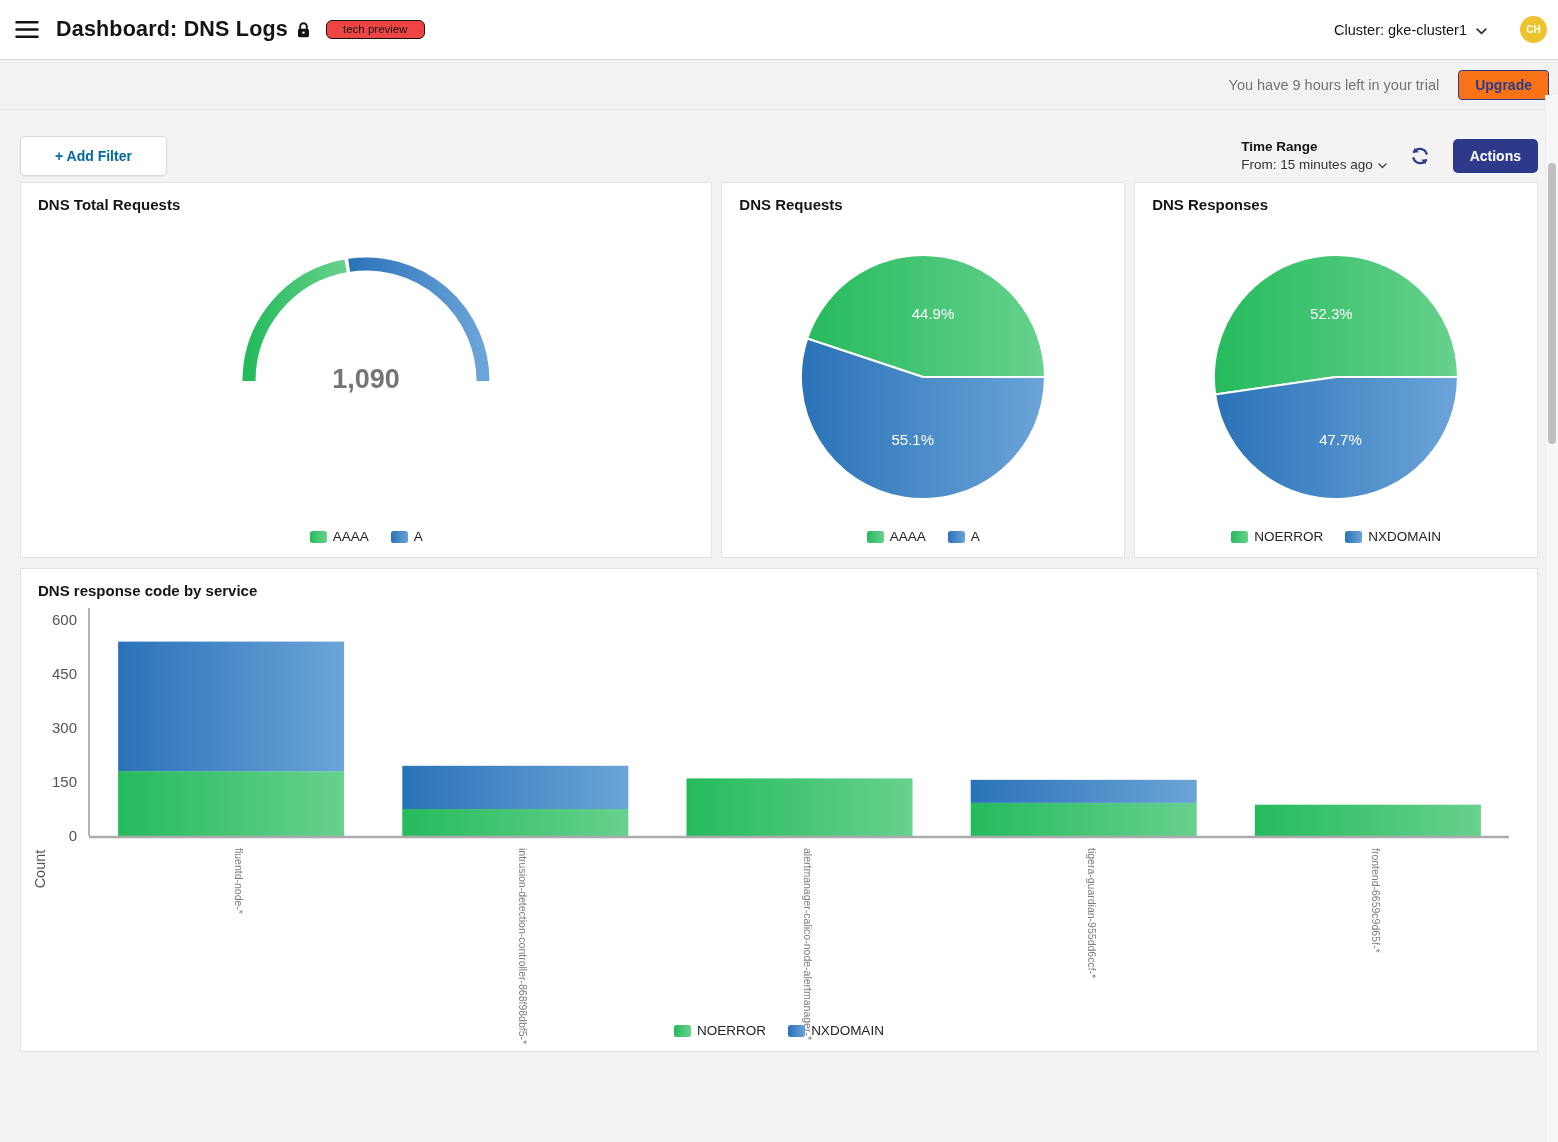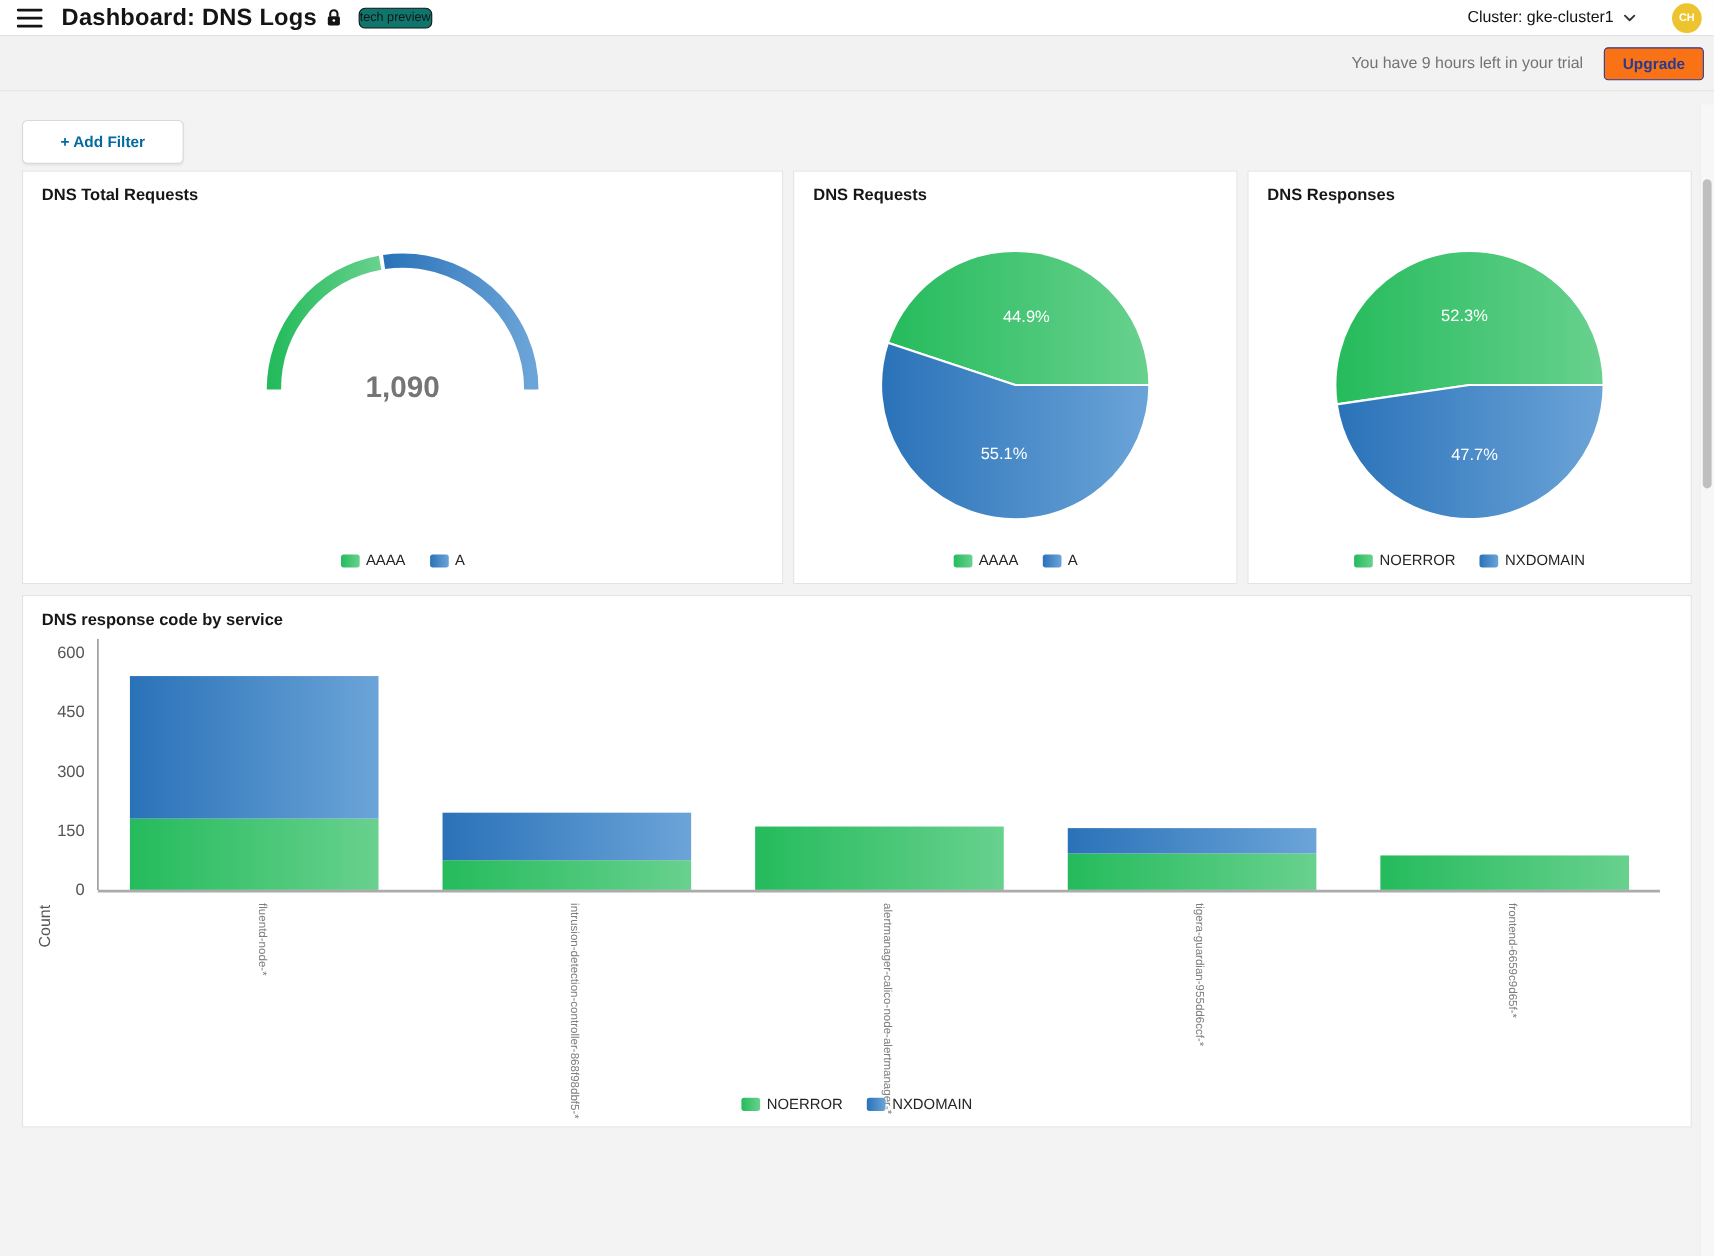--- a/index.html
+++ b/index.html
@@ -3,28 +3,28 @@
 <meta charset="utf-8">
 <style>
   * { box-sizing: border-box; }
   html,body { margin:0; padding:0; }
   body {
     width:1558px; height:1142px;
     font-family:"Liberation Sans","DejaVu Sans",sans-serif;
     background:#f3f3f4; overflow:hidden; position:relative; color:#161616;
   }
   
-  .header { height:33px; background:#fff; border-bottom:1px solid #dadada;
+  .header { height:60px; background:#fff; border-bottom:1px solid #dadada;
     display:flex; align-items:center; padding:0 11px 0 14px; }
   .hamburger { width:26px; height:24px; margin-right:16px; cursor:pointer;
     display:flex; align-items:center; justify-content:center; background:none; border:none; padding:0; }
   .app-title { font-size:21.5px; font-weight:800; color:#141414; letter-spacing:.2px; white-space:nowrap; }
   .lock { margin-left:9px; display:flex; align-items:center; }
   .badge { margin-left:16px; border:1.6px solid #141414; border-radius:6px;
-    padding:2px 0 3px; font-size:11.5px; color:#141414; background:#0f766e; white-space:nowrap; }
+    padding:2px 16px 3px; font-size:11.5px; color:#141414; background:#ef4444; white-space:nowrap; }
   .header-spacer { flex:1; }
   .cluster { display:flex; align-items:center; gap:9px; font-size:14.5px; color:#141414;
     margin-right:27px; cursor:pointer; background:none; border:none; font-family:inherit; }
   .avatar { width:27px; height:27px; border-radius:50%; background:#eec42e; color:#fff;
     font-size:10px; font-weight:700; display:flex; align-items:center; justify-content:center; cursor:pointer; }
   
   .trial-bar { height:50px; background:#f2f2f3; border-bottom:1px solid #e4e4e4;
     display:flex; align-items:center; justify-content:flex-end; gap:19px; padding-right:9px; }
   .trial-msg { font-size:14.5px; color:#737373; }
   .upgrade-btn { background:#f97316; color:#2d3a8c; border:1px solid #2d3a8c; border-radius:4px;
@@ -91,20 +91,42 @@
   <span class="avatar">CH</span>
 </div>
 
 <div class="trial-bar">
   <span class="trial-msg">You have 9 hours left in your trial</span>
   <button class="upgrade-btn">Upgrade</button>
 </div>
 
 <div class="toolbar">
   <button class="add-filter">+ Add Filter</button>
+  <div class="toolbar-right">
+    <div class="time-range">
+      <div class="tr-label">Time Range</div>
+      <div class="tr-value">
+        <span>From: 15 minutes ago</span>
+        <span>
+          <svg width="9" height="6" viewBox="0 0 9 6">
+              <path d="M1 1 L4.5 4.5 L8 1" fill="none" stroke="#444" stroke-width="1.4" stroke-linecap="round" stroke-linejoin="round"></path>
+            </svg>
+        </span>
+      </div>
+    </div>
+    <button class="refresh-btn">
+      <svg width="20" height="20" viewBox="0 0 19 19">
+        <path d="M15.8 7.4 A6.9 6.9 0 0 0 3.6 5.6" fill="none" stroke="#2d3a8c" stroke-width="2.1" stroke-linecap="round"></path>
+        <path d="M3.2 11.6 A6.9 6.9 0 0 0 15.4 13.4" fill="none" stroke="#2d3a8c" stroke-width="2.1" stroke-linecap="round"></path>
+        <path d="M4.1 1.6 L3.5 6.5 L8.3 5.9 Z" fill="#2d3a8c"></path>
+        <path d="M14.9 17.4 L15.5 12.5 L10.7 13.1 Z" fill="#2d3a8c"></path>
+      </svg>
+    </button>
+    <button class="actions-btn">Actions</button>
+  </div>
 </div>
 
 <div class="cards-row">
   <div class="card card-gauge">
     <div class="card-title">DNS Total Requests</div>
     <div class="chart-mount" id="mount-gauge">
         <svg width="310" height="230" viewBox="0 0 310 230">
           <defs>
             <linearGradient id="gg0" x1="0" y1="0" x2="1" y2="0">
               <stop offset="0%" stop-color="#25bb5c"></stop>

